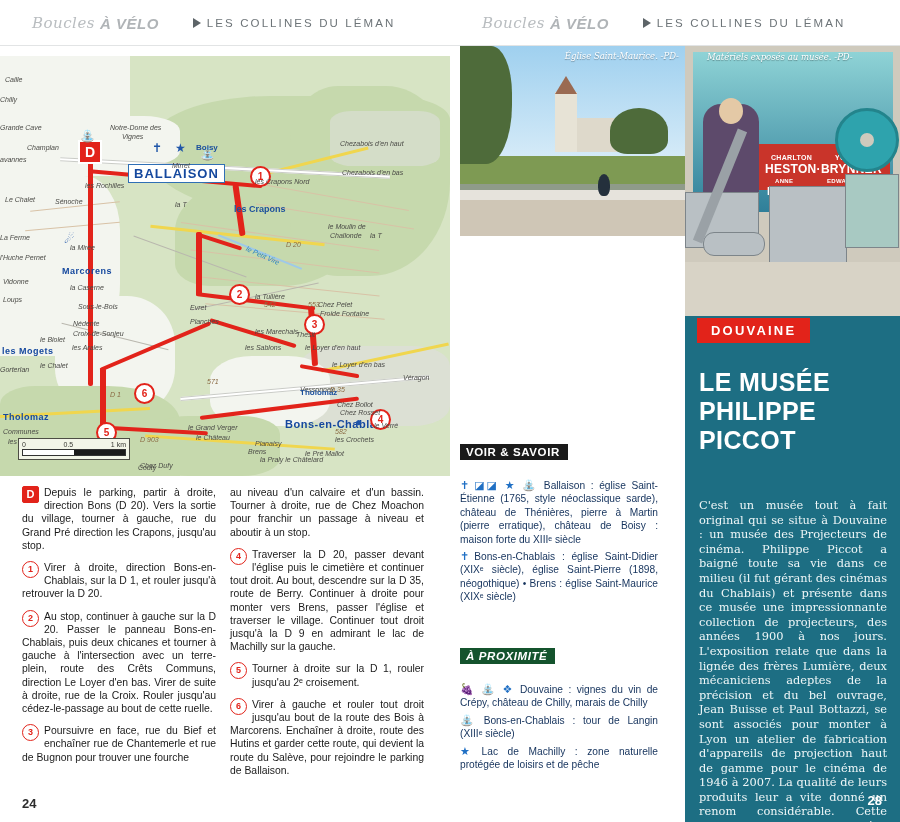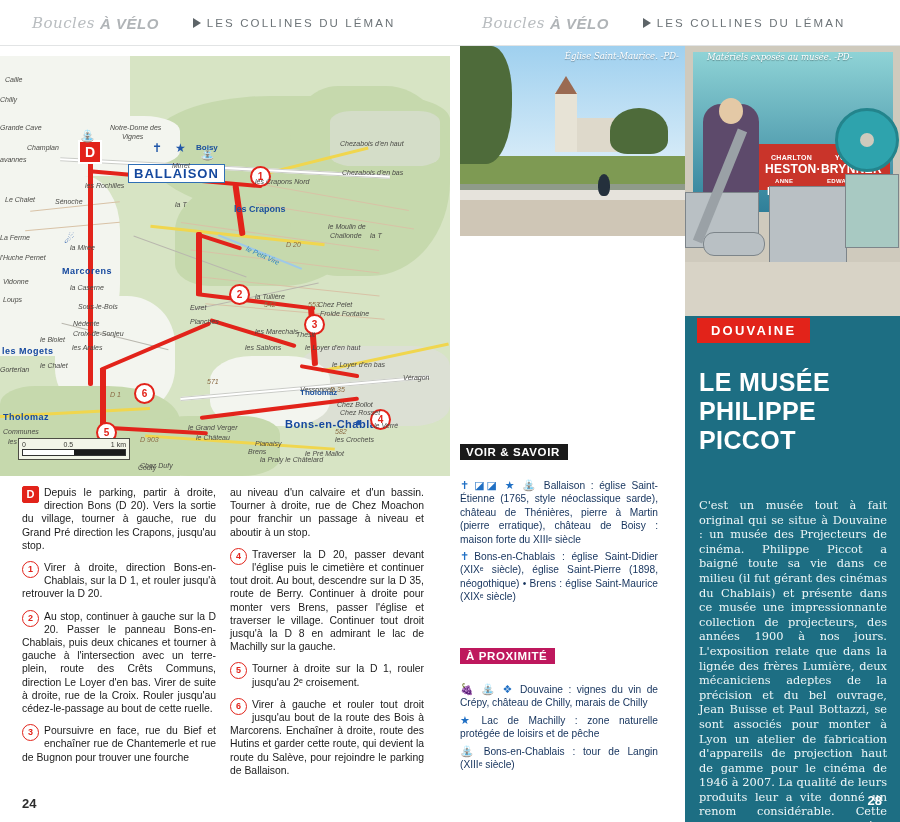--- a/index.html
+++ b/index.html
@@ -138,21 +138,21 @@
     text-shadow:0 1px 1px rgba(0,0,0,.35);
   }
   .sky{position:absolute;left:0;right:0;top:0;height:62%;background:linear-gradient(#9fd0ef,#d8ecf8);}
   .ground{position:absolute;left:0;right:0;bottom:0;height:42%;background:#7e9a53;}
   .infobox{position:absolute;left:0;width:198px;}
   .boxhead{
     display:inline-block;color:#ffffff;font-weight:bold;font-size:11.5px;
     letter-spacing:.6px;padding:2px 8px 2px 6px;
   }
   .boxhead.dark{background:#1a1a1a;}
-  .boxhead.blue{background:#be185d;}
+  .boxhead.blue{background:#14532d;font-style:italic;}
   .boxbody{
     margin-top:19px;font-size:10.2px;line-height:13.4px;color:#14325c;
     text-align:justify;font-family:"Liberation Sans",sans-serif;
   }
   .boxbody .e{display:block;margin-bottom:4px;}
   .ico{color:#1f6fc4;font-size:11px;letter-spacing:2px;margin-right:3px;}
 
   
   .rightcol{position:absolute;left:685px;top:46px;width:215px;height:776px;background:#1d6e83;}
   .museum-photo{position:absolute;left:0;top:0;width:215px;height:270px;overflow:hidden;background:#cfcabd;}
@@ -379,21 +379,21 @@
       <span>Poursuivre en face, rue du Bief et enchaîner rue de Chantemerle et rue de Bugnon pour trouver une fourche</span>
     </div>
   </div>
 
   <div class="rb c2">
     <div class="step">
       <span>au niveau d'un calvaire et d'un bassin. Tourner à droite, rue de Chez Moachon pour franchir un passage à niveau et aboutir à un stop.</span>
     </div>
     <div class="step">
       <span class="badge">4</span>
-      <span>Traverser la D 20, passer devant l'église puis le cimetière et continuer tout droit. Au bout, descendre sur la D 35, route de Berry. Continuer à droite pour monter vers Brens, passer l'église et traverser le village. Continuer tout droit jusqu'à la D 8 en admirant le lac de Machilly sur la gauche.</span>
+      <span>Traverser la D 20, passer devant l'église puis le cimetière et continuer tout droit. Au bout, descendre sur la D 35, route de Berry. Continuer à droite pour monter vers Brens, passer l'église et traverser le village. Continuer tout droit jusqu'à la D 9 en admirant le lac de Machilly sur la gauche.</span>
     </div>
     <div class="step">
       <span class="badge">5</span>
       <span>Tourner à droite sur la D 1, rouler jusqu'au 2ᵉ croisement.</span>
     </div>
     <div class="step">
       <span class="badge">6</span>
       <span>Virer à gauche et rouler tout droit jusqu'au bout de la route des Bois à Marcorens. Enchaîner à droite, route des Hutins et garder cette route, qui devient la route du Salève, pour rejoindre le parking de Ballaison.</span>
     </div>
   </div>
@@ -430,24 +430,24 @@
       </div>
     </div>
 
     <div class="infobox" style="top:600px;">
       <div class="boxhead blue">À PROXIMITÉ</div>
       <div class="boxbody">
         <span class="e">
           <span class="ico">🍇</span><span class="ico">⛲</span><span class="ico">❖</span><span>Douvaine : vignes du vin de Crépy, château de Chilly, marais de Chilly</span>
         </span>
         <span class="e">
-          <span class="ico">★</span><span>Lac de Machilly : zone naturelle protégée de loisirs et de pêche</span>
+          <span class="ico">⛲</span><span>Bons-en-Chablais : tour de Langin (XIIIᵉ siècle)</span>
         </span>
         <span class="e">
-          <span class="ico">⛲</span><span>Bons-en-Chablais : tour de Langin (XIIIᵉ siècle)</span>
+          <span class="ico">★</span><span>Lac de Machilly : zone naturelle protégée de loisirs et de pêche</span>
         </span>
       </div>
     </div>
   </div>
 
   <div class="rightcol">
 
     <div class="museum-photo">
       <div class="poster"></div>
       <div class="poster-red"></div>

